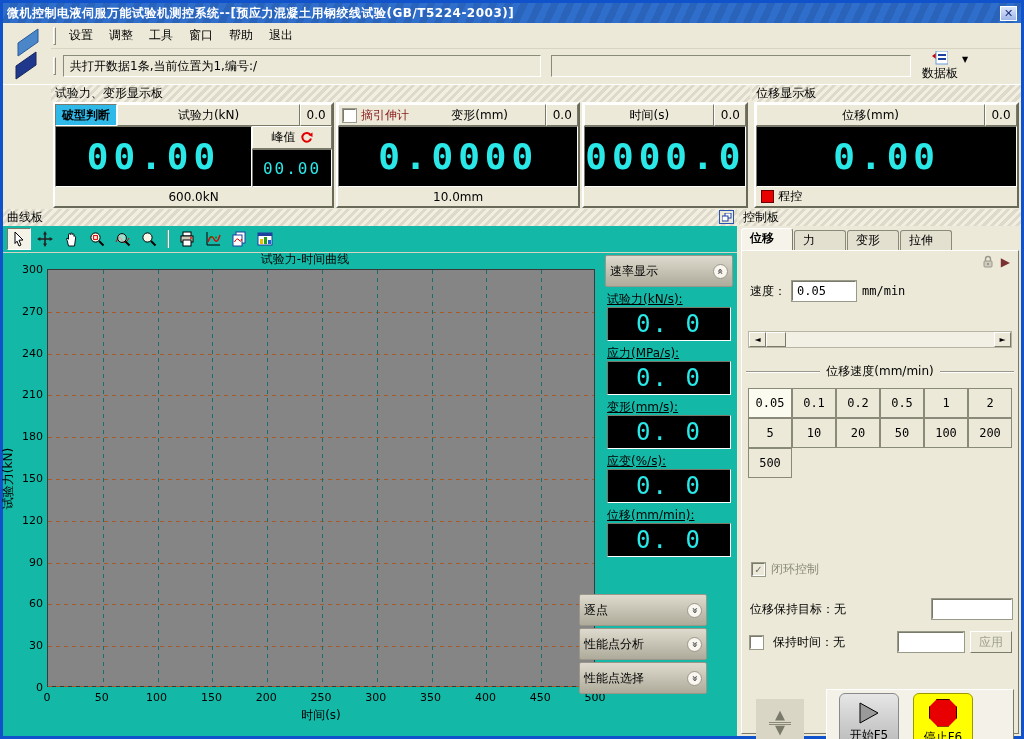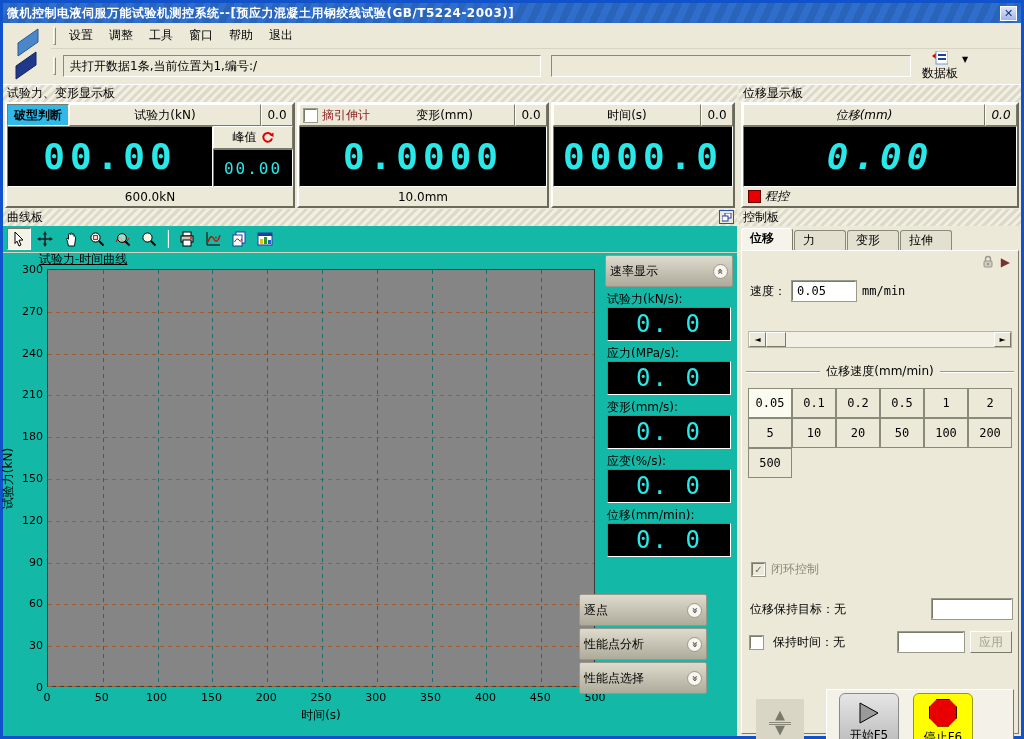--- a/index.html
+++ b/index.html
@@ -27,21 +27,21 @@
   .statusbox { height:22px; background:#ECE9D8; border:1px solid; border-color:#8a8a7a #fff #fff #8a8a7a; padding:2px 6px; white-space:nowrap; }
   .statusbox.main { width:478px; margin-left:2px; }
   .statusbox.empty { width:360px; margin-left:10px; }
   .databoard { margin-left:8px; display:flex; align-items:flex-start; padding:1px 3px; cursor:default; }
   .databoard .stack { display:flex; flex-direction:column; align-items:center; }
   .databoard .caret { font-size:8px; margin:4px 0 0 4px; color:#000; }
   .panel-title { height:17px; line-height:16px; padding-left:4px; font-size:12px;
      background:repeating-linear-gradient(135deg,#f2efe1 0 3px,#dedacb 3px 6px); position:relative; }
 
   
-  .row1 { height:124px; flex:0 0 124px; display:flex; }
+  .row1 { height:124px; flex:0 0 124px; display:flex;padding-left:48px; }
   .dpanel { position:relative; }
   .dpanel.left { width:734px; margin-right:2px; }
   .dpanel.right { width:282px; }
   .groups { position:absolute; top:17px; left:2px; right:2px; bottom:1px; display:flex; }
   .dgroup { border:2px solid; border-color:#fff #6a6a5a #6a6a5a #fff; background:#84cc16; display:flex; flex-direction:column; }
   .dg-head { height:22px; display:flex; }
   .hbtn { border:1px solid; border-color:#fff #7a7a6a #7a7a6a #fff; background:#ECE9D8; display:flex; align-items:center; justify-content:center; font-size:12px; }
   .mode-btn { width:62px; background:#2FB9E8; border-color:#7a7a6a #fff #fff #7a7a6a; font-weight:bold; }
   .val-box { width:32px; }
   .dg-body { flex:1; display:flex; background:#000; border:1px solid; border-color:#7a7a6a #fff #fff #7a7a6a; }
@@ -64,40 +64,40 @@
   
   .ctools { height:27px; display:flex; align-items:center; padding-left:4px; gap:2px; border-bottom:1px solid #d8d4c4; }
   .tool-btn { width:24px; height:22px; display:flex; align-items:center; justify-content:center; border:1px solid transparent; }
   .tool-btn.selected { border-color:#7a7a6a #fff #fff #7a7a6a; background:#F5F3E8; }
   .tool-sep { width:2px; height:18px; margin:0 4px; border-left:1px solid #9a9a8a; border-right:1px solid #fff; }
   .restore-btn { position:absolute; right:3px; top:1px; width:15px; height:14px; background:#ECE9D8;
      border:1px solid #2a52b0; display:flex; align-items:center; justify-content:center; }
 
   
   .chart-zone { position:absolute; left:4px; top:46px; width:596px; height:478px; }
-  .chart-title { position:absolute; top:-4px; left:32px; width:548px; font-size:12px;text-decoration:underline; }
+  .chart-title { position:absolute; top:-4px; left:24px; width:548px; text-align:center; font-size:12px; }
   .plot { position:absolute; left:40px; top:14px; width:548px; height:418px; background:#858585; border:1px solid #3a3a3a; }
   .hgrid { position:absolute; left:0; width:100%; height:1px; }
   .vgrid { position:absolute; top:0; height:100%; width:1px; }
   .ytick { position:absolute; width:34px; left:2px; text-align:right; font-size:11px; }
   .xtick { position:absolute; width:34px; text-align:center; font-size:11px; }
   .xlabel { position:absolute; left:40px; width:548px; text-align:center; font-size:12px; }
   .ylabel { position:absolute; width:90px; text-align:center; font-size:12px; transform:rotate(-90deg); transform-origin:center; }
 
   
   .ratecol { position:absolute; left:602px; top:46px; width:128px; }
   .acc-head { height:32px; display:flex; align-items:center; padding:0 4px;
      background:linear-gradient(180deg,#DEDACD,#AFAB9B); border:1px solid #9a968a; border-radius:2px; margin-bottom:2px; }
   .acc-head .lbl { flex:1; font-size:12px; }
   .chev { width:15px; height:15px; border-radius:50%; background:#F8F6EE; border:1px solid #9a968a; color:#555;
      display:flex; align-items:center; justify-content:center; font-size:10px; font-weight:bold; }
   .chev span { display:inline-block; }
   .chev.up span { transform:rotate(90deg); }
   .chev.down span { transform:rotate(-90deg); }
-  .rate-item { margin:4px 2px 1px 2px; }
+  .rate-item { margin:4px 2px 1px 2px;text-decoration:underline; }
   .rate-label { font-size:12px; height:16px; }
   .rate-disp { height:34px; background:#000; border:1px solid; border-color:#7a7a6a #fff #fff #7a7a6a;
      color:#28E8E8; font-family:"DejaVu Sans Mono","Liberation Mono",monospace; font-size:24px;
      display:flex; align-items:center; justify-content:center; letter-spacing:2px; }
   .acc-stack { position:absolute; left:576px; top:385px; width:128px; }
 
   
   .tabs { position:absolute; left:2px; top:19px; right:2px; height:22px; display:flex; align-items:flex-end; }
   .tab { width:52px; height:20px; line-height:19px; text-align:left; padding-left:8px; border:1px solid #8a8a7a; border-bottom:none;
      border-radius:3px 3px 0 0; background:#E4E0D0; margin-right:1px; }
@@ -243,21 +243,21 @@
           <div class="dg-body">
             <div class="seg main-disp">0000.0</div>
           </div>
           <div class="dg-foot"></div>
         </div>
       </div>
     </div>
     <div class="dpanel right">
       <div class="panel-title">位移显示板</div>
       <div class="groups">
-        <div class="dgroup" style="flex:1;font-style:italic;">
+        <div class="dgroup" style="flex:1;">
           <div class="dg-head">
             <div class="hbtn" style="flex:1;">位移(mm)</div>
             <div class="hbtn val-box">0.0</div>
           </div>
           <div class="dg-body">
             <div class="seg main-disp">0.00</div>
           </div>
           <div class="dg-foot leftalign">
             <span class="red-square"></span>
             <span>程控</span>

